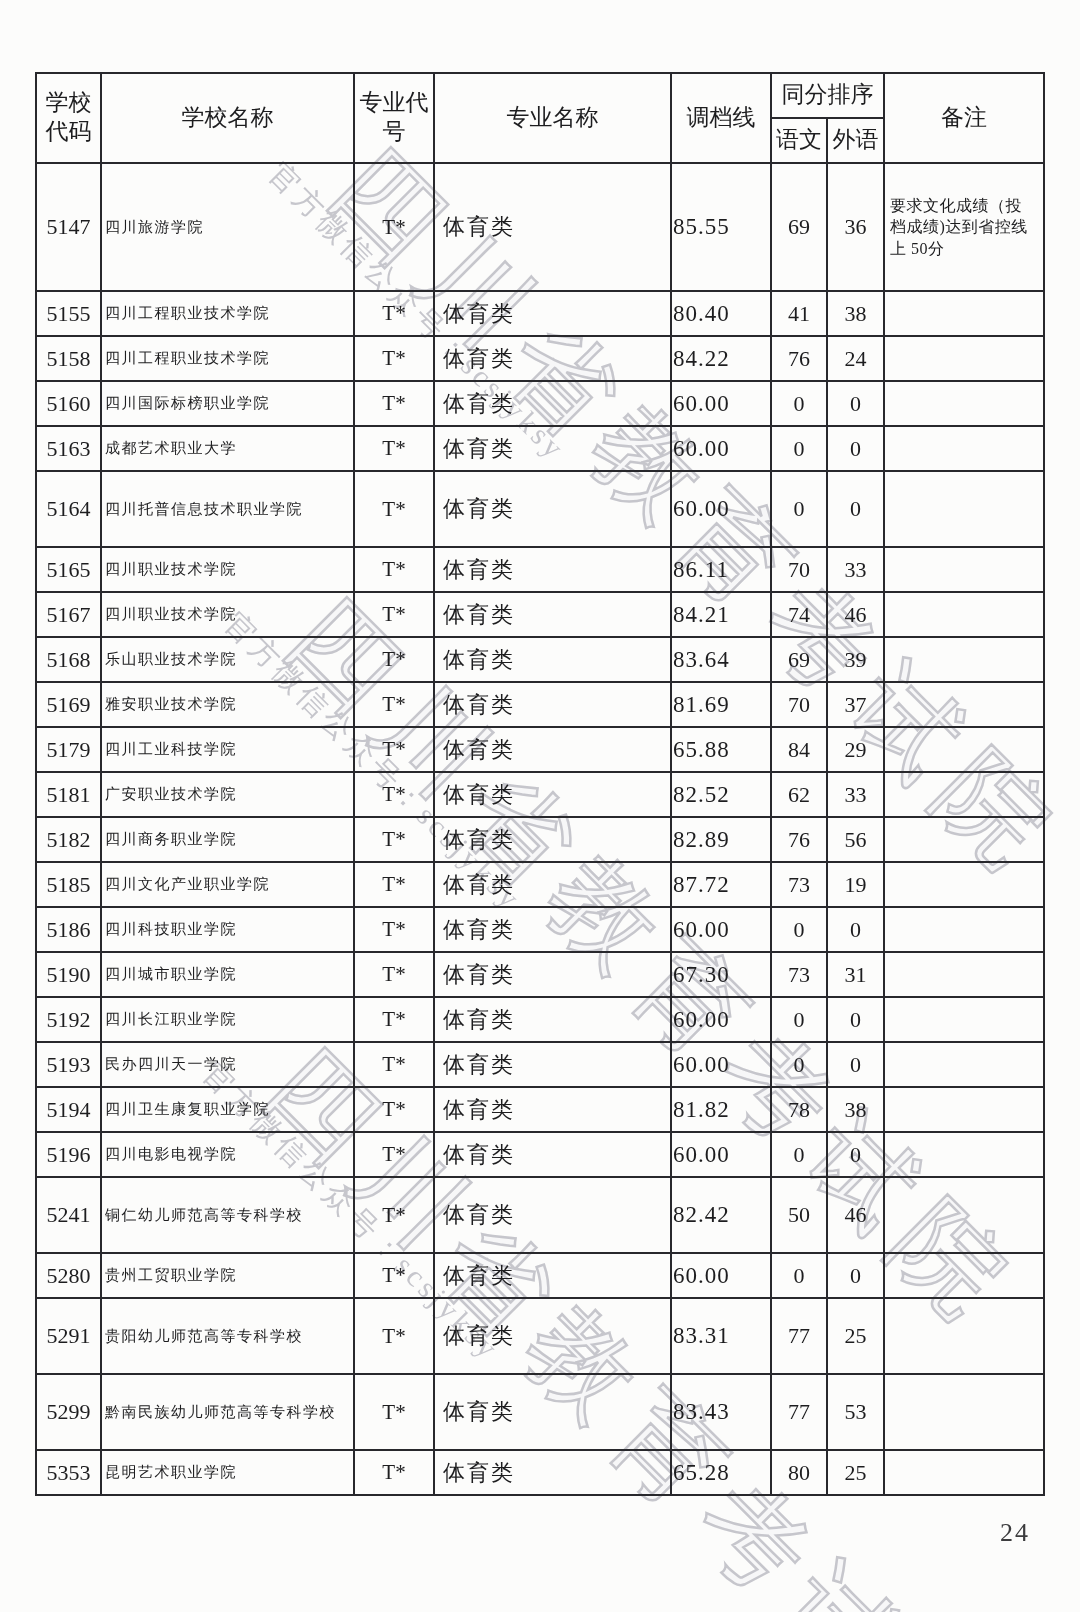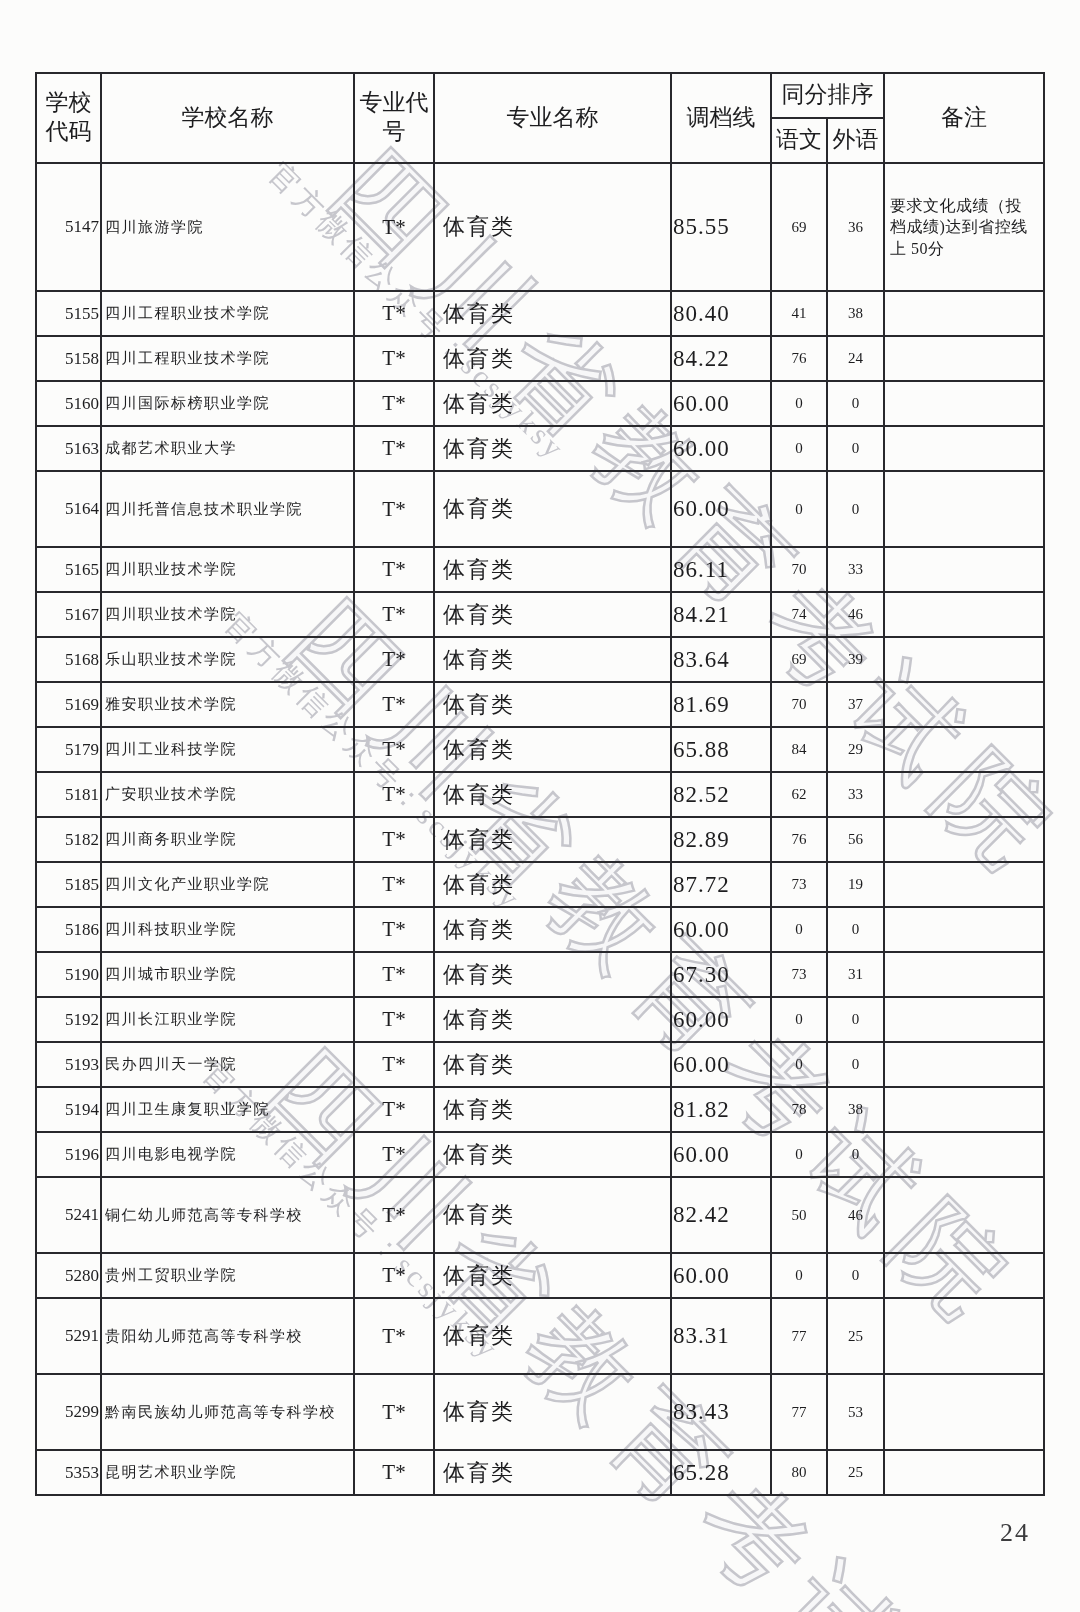--- a/index.html
+++ b/index.html
@@ -60,26 +60,26 @@
     font-size:23px;
     text-align:center;
     line-height:1.25;
     padding:2px 2px;
     height:39px;
   }
   tr.data-row { height:45px; }
   tr.data-row.r-two { height:76px; }
   tr.data-row.r-remark { height:128px; }
 
-  .c-code   { text-align:right; font-size:17px; }
+  .c-code   { text-align:center; font-size:22px; }
   .c-school { text-align:left;  font-size:15px; padding:2px 3px; letter-spacing:1.5px; line-height:1.35; }
   .c-mcode  { text-align:center; font-size:21px; }
   .c-mname  { text-align:left;  font-size:22px; padding:2px 8px; letter-spacing:2px; }
   .c-cutoff { font-size:23px; font-weight:600; letter-spacing:1px; }
-  .c-tie    { text-align:center; font-size:15px; }
+  .c-tie    { text-align:center; font-size:22px; }
   .c-remark { text-align:left;  font-size:16px; padding:3px 5px; line-height:1.35; letter-spacing:0.5px; }
 
   
   .page-number {
     position:absolute;
     left:1000px; top:1518px;
     z-index:2;
     font-size:26px;
     color:#3c3c3e;
     letter-spacing:2px;

